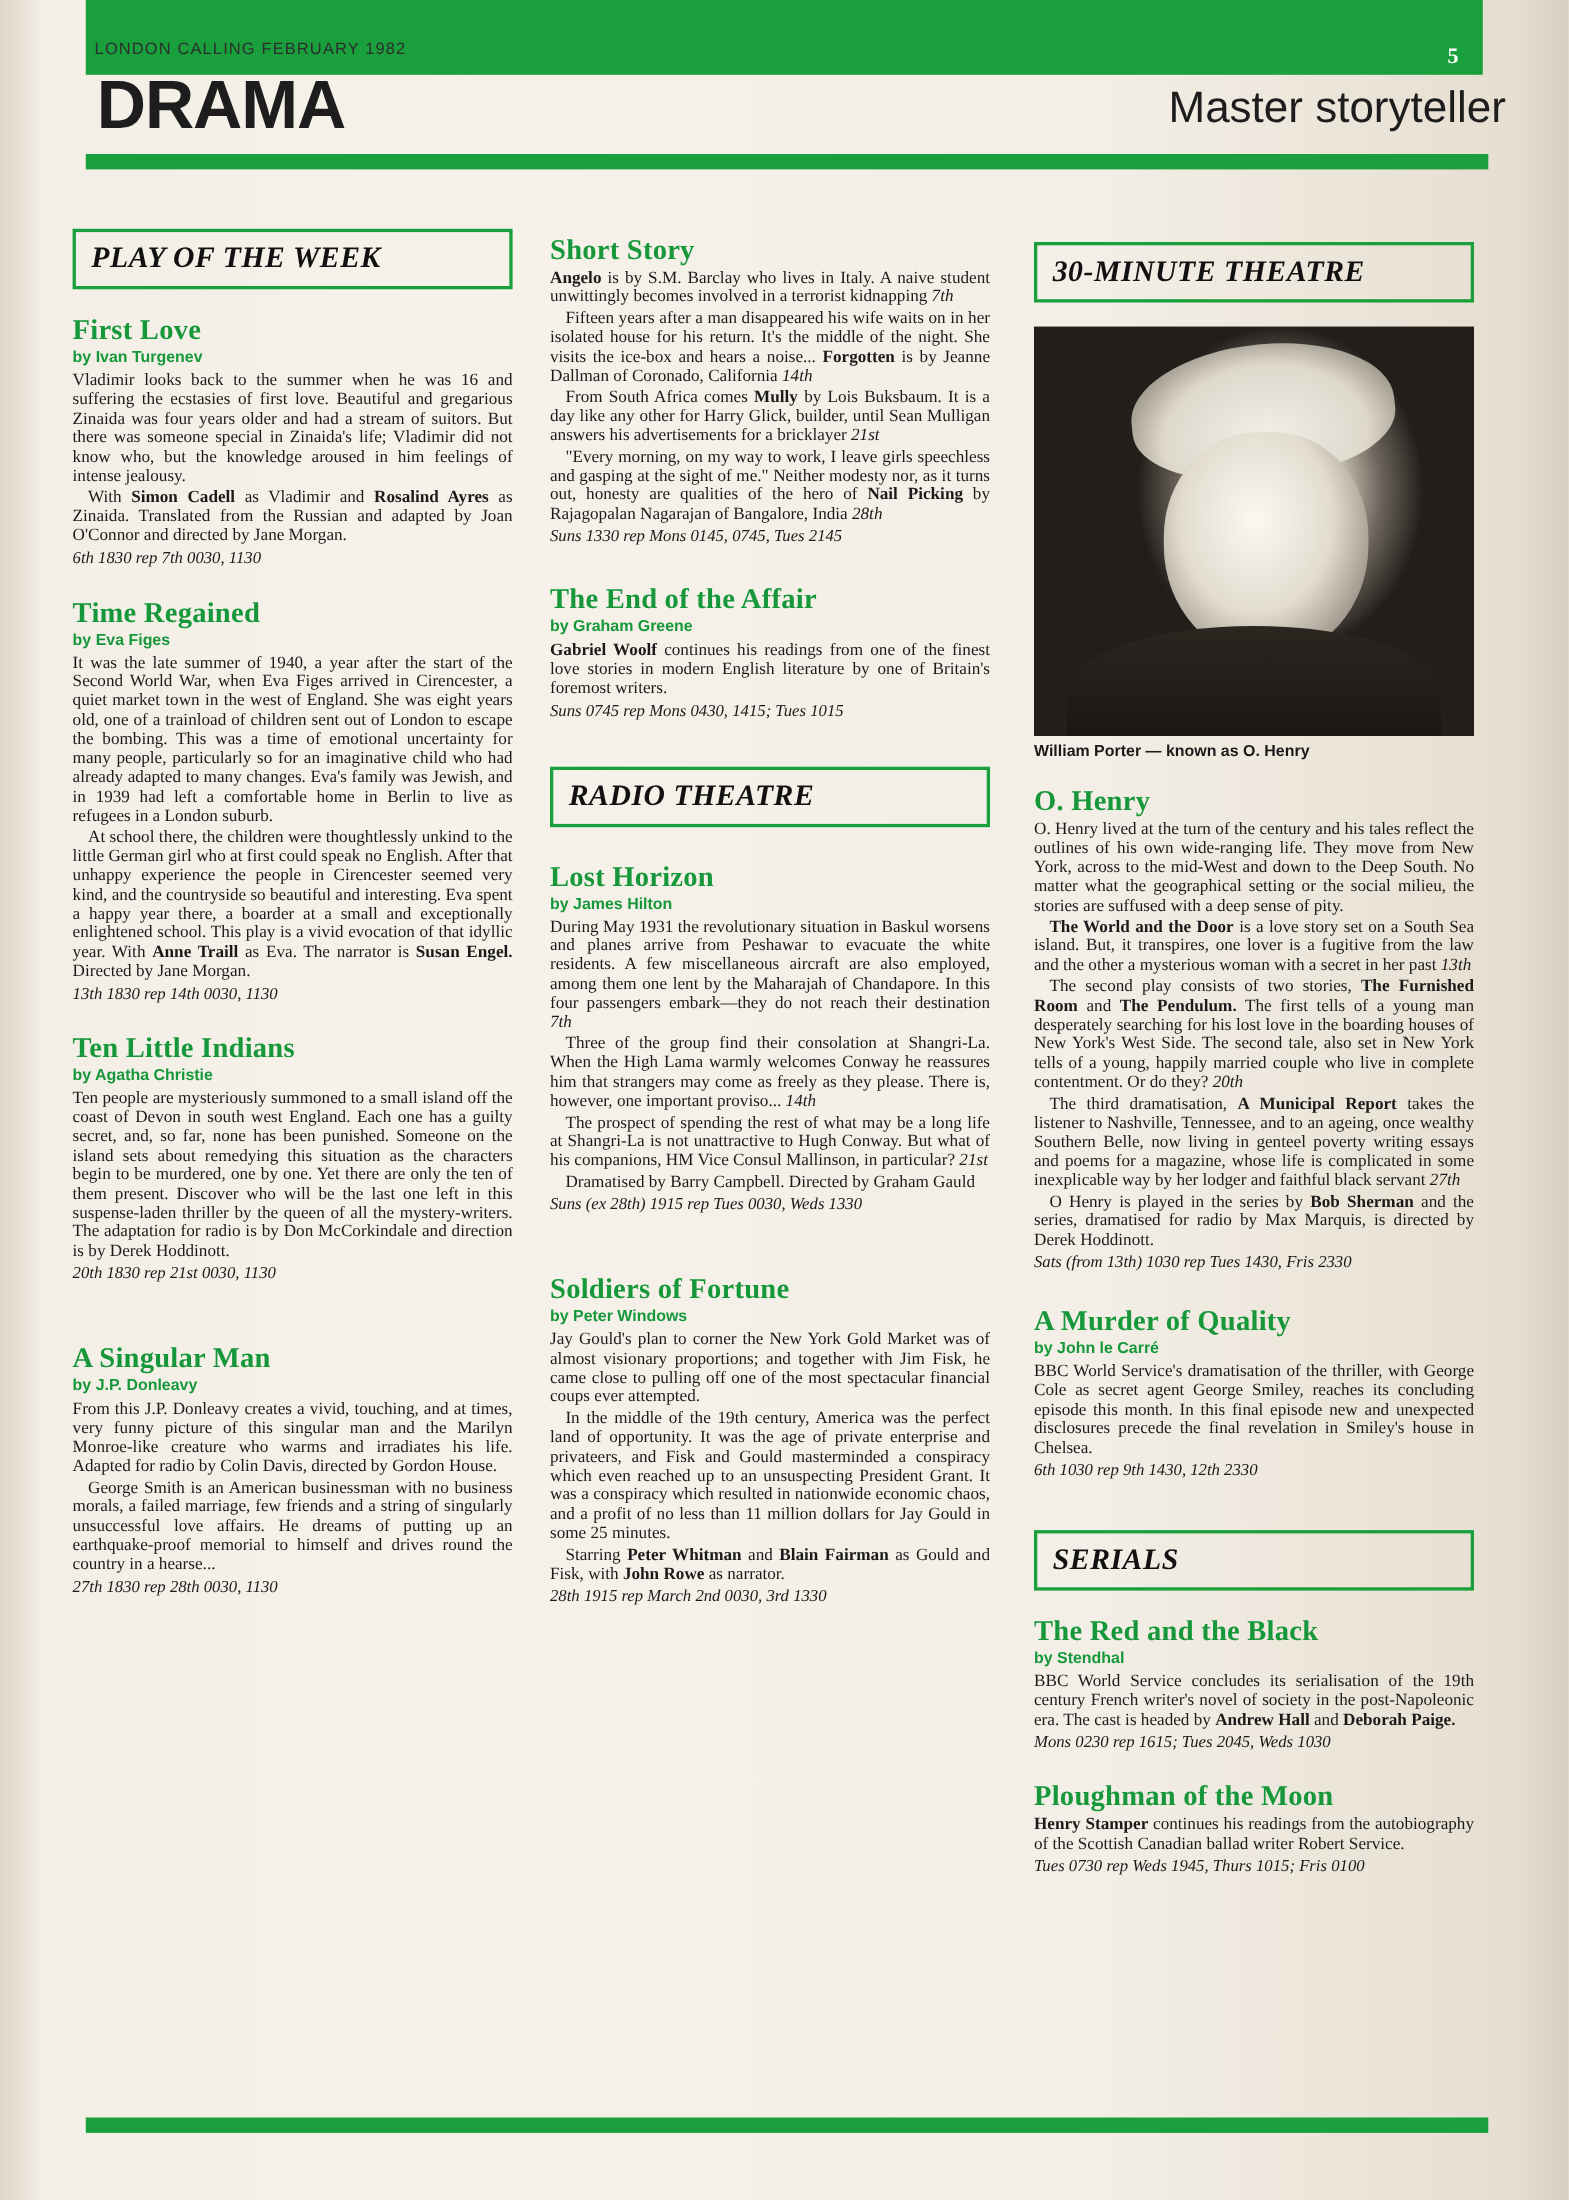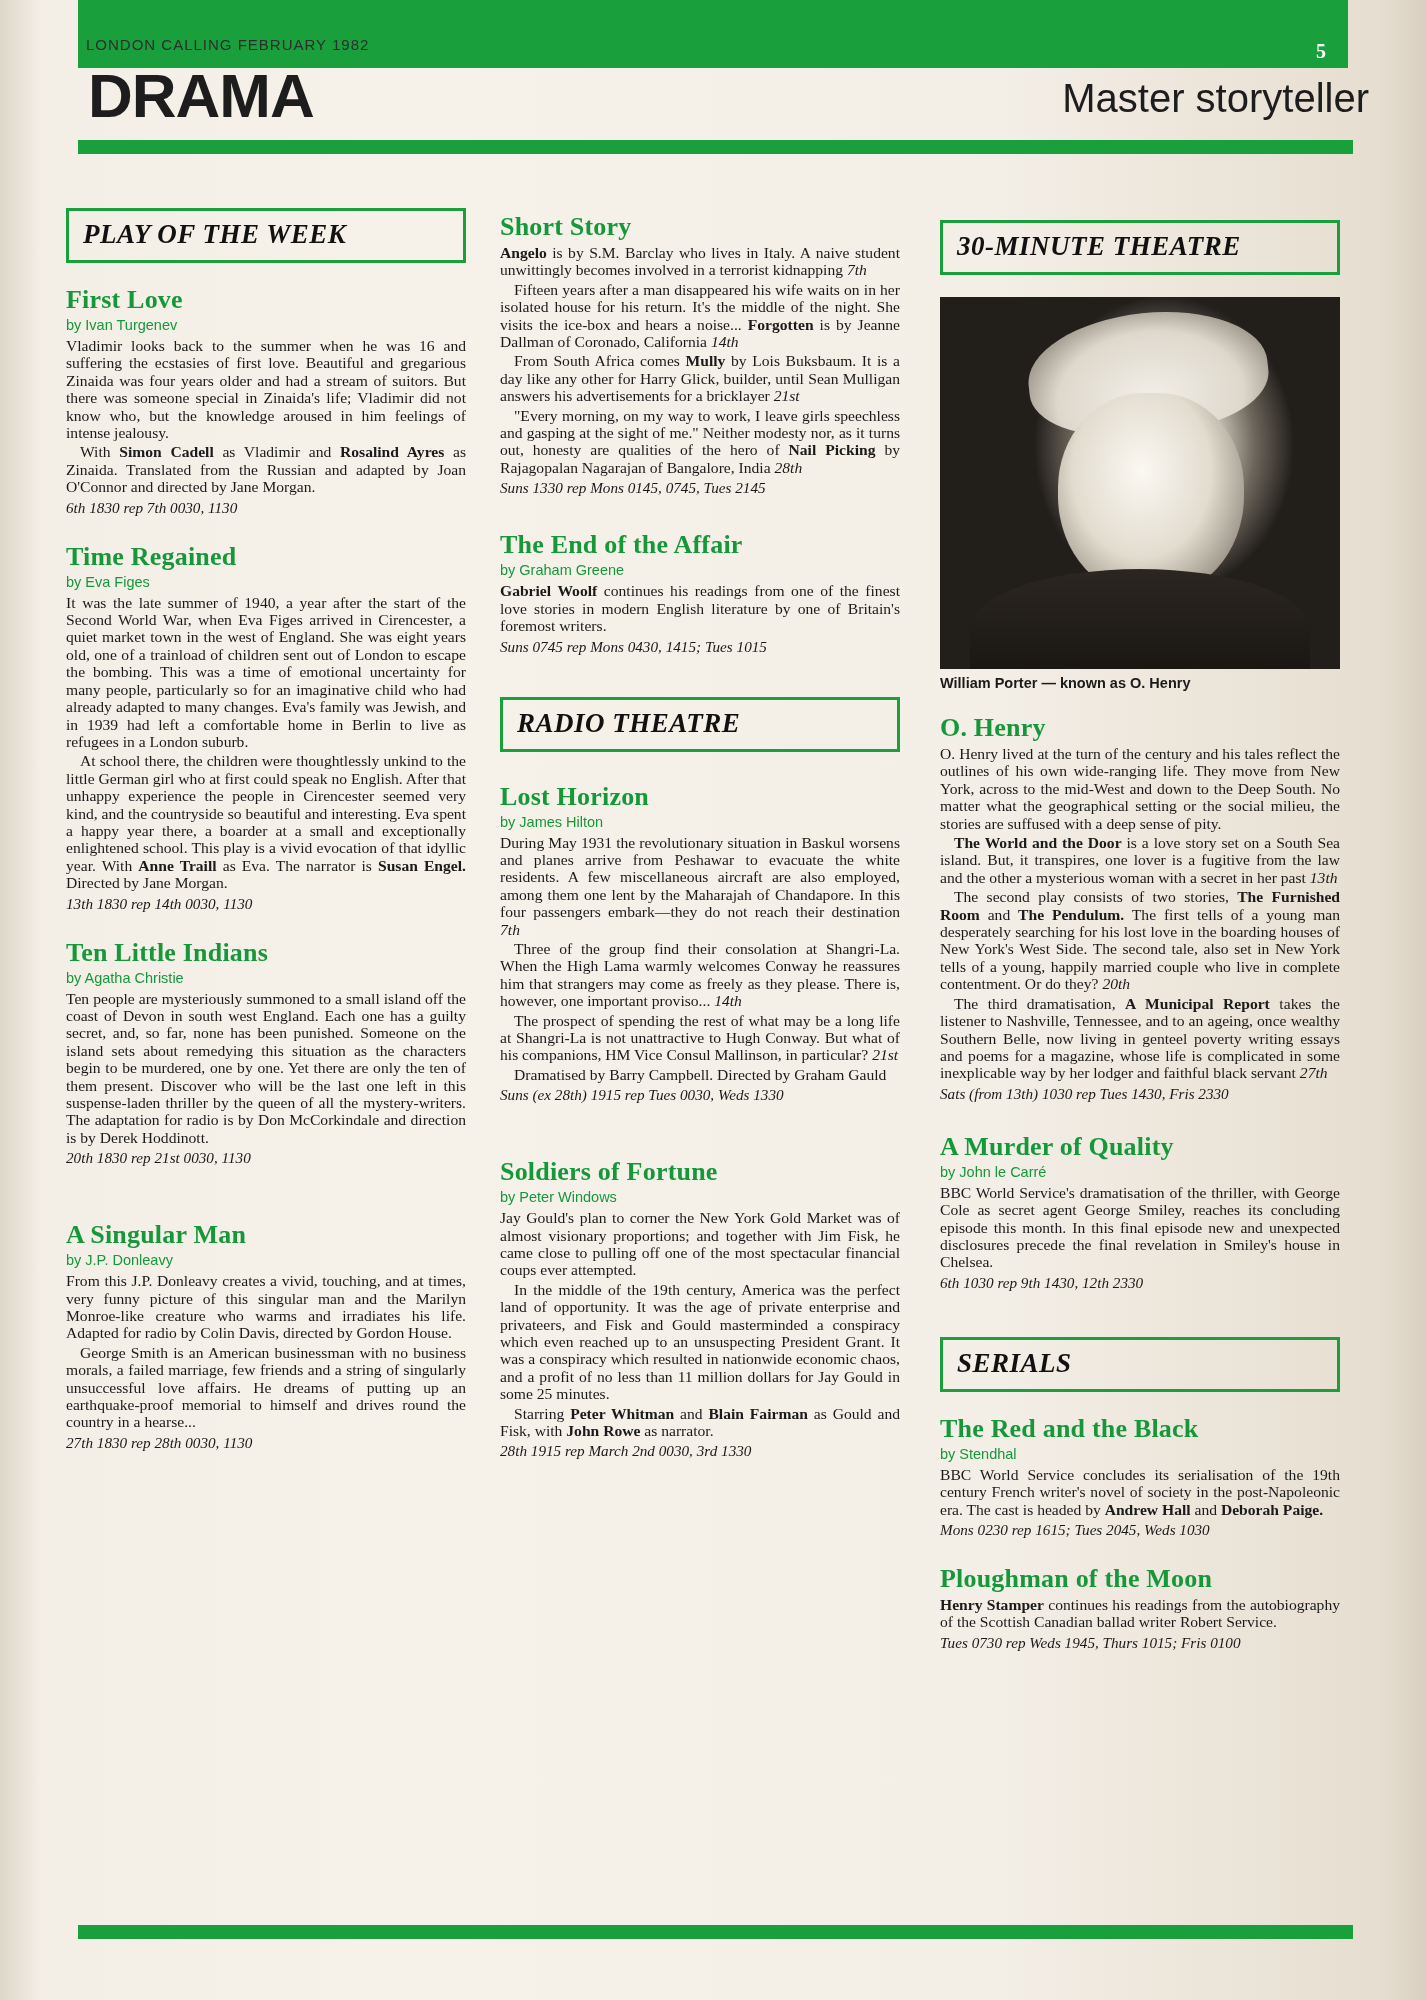--- a/index.html
+++ b/index.html
@@ -76,21 +76,21 @@
     font-family:"Liberation Serif", serif;
     color:#16983a;
     font-size:26px;
     font-weight:bold;
     margin:0 0 2px 0;
     letter-spacing:0.2px;
   }
   .byline{
     font-family:"Liberation Sans", sans-serif;
     color:#16983a;
-    font-weight:normal;
+    font-weight:bold;
     font-size:14.5px;
     margin:0 0 4px 0;
   }
   p.body{
     margin:0 0 0 0;
     font-size:15.6px;
     line-height:17.4px;
     text-align:justify;
     hyphens:auto;
   }
@@ -254,20 +254,21 @@
       <div class="shoulder"></div>
     </div>
     <div class="caption">William Porter — known as O. Henry</div>
 
     <div class="entry">
       <h2 class="title">O. Henry</h2>
       <p class="body">O. Henry lived at the turn of the century and his tales reflect the outlines of his own wide-ranging life. They move from New York, across to the mid-West and down to the Deep South. No matter what the geographical setting or the social milieu, the stories are suffused with a deep sense of pity.</p>
       <p class="body"><b>The World and the Door</b> is a love story set on a South Sea island. But, it transpires, one lover is a fugitive from the law and the other a mysterious woman with a secret in her past <i>13th</i></p>
       <p class="body">The second play consists of two stories, <b>The Furnished Room</b> and <b>The Pendulum.</b> The first tells of a young man desperately searching for his lost love in the boarding houses of New York's West Side. The second tale, also set in New York tells of a young, happily married couple who live in complete contentment. Or do they? <i>20th</i></p>
       <p class="body">The third dramatisation, <b>A Municipal Report</b> takes the listener to Nashville, Tennessee, and to an ageing, once wealthy Southern Belle, now living in genteel poverty writing essays and poems for a magazine, whose life is complicated in some inexplicable way by her lodger and faithful black servant <i>27th</i></p>
+      <p class="body">O Henry is played in the series by <b>Bob Sherman</b> and the series, dramatised for radio by Max Marquis, is directed by Derek Hoddinott.</p>
       <p class="times">Sats (from 13th) 1030 rep Tues 1430, Fris 2330</p>
     </div>
 
     <div class="entry" style="margin-top:30px;">
       <h2 class="title">A Murder of Quality</h2>
       <div class="byline">by John le Carré</div>
       <p class="body">BBC World Service's dramatisation of the thriller, with George Cole as secret agent George Smiley, reaches its concluding episode this month. In this final episode new and unexpected disclosures precede the final revelation in Smiley's house in Chelsea.</p>
       <p class="times">6th 1030 rep 9th 1430, 12th 2330</p>
     </div>
 

